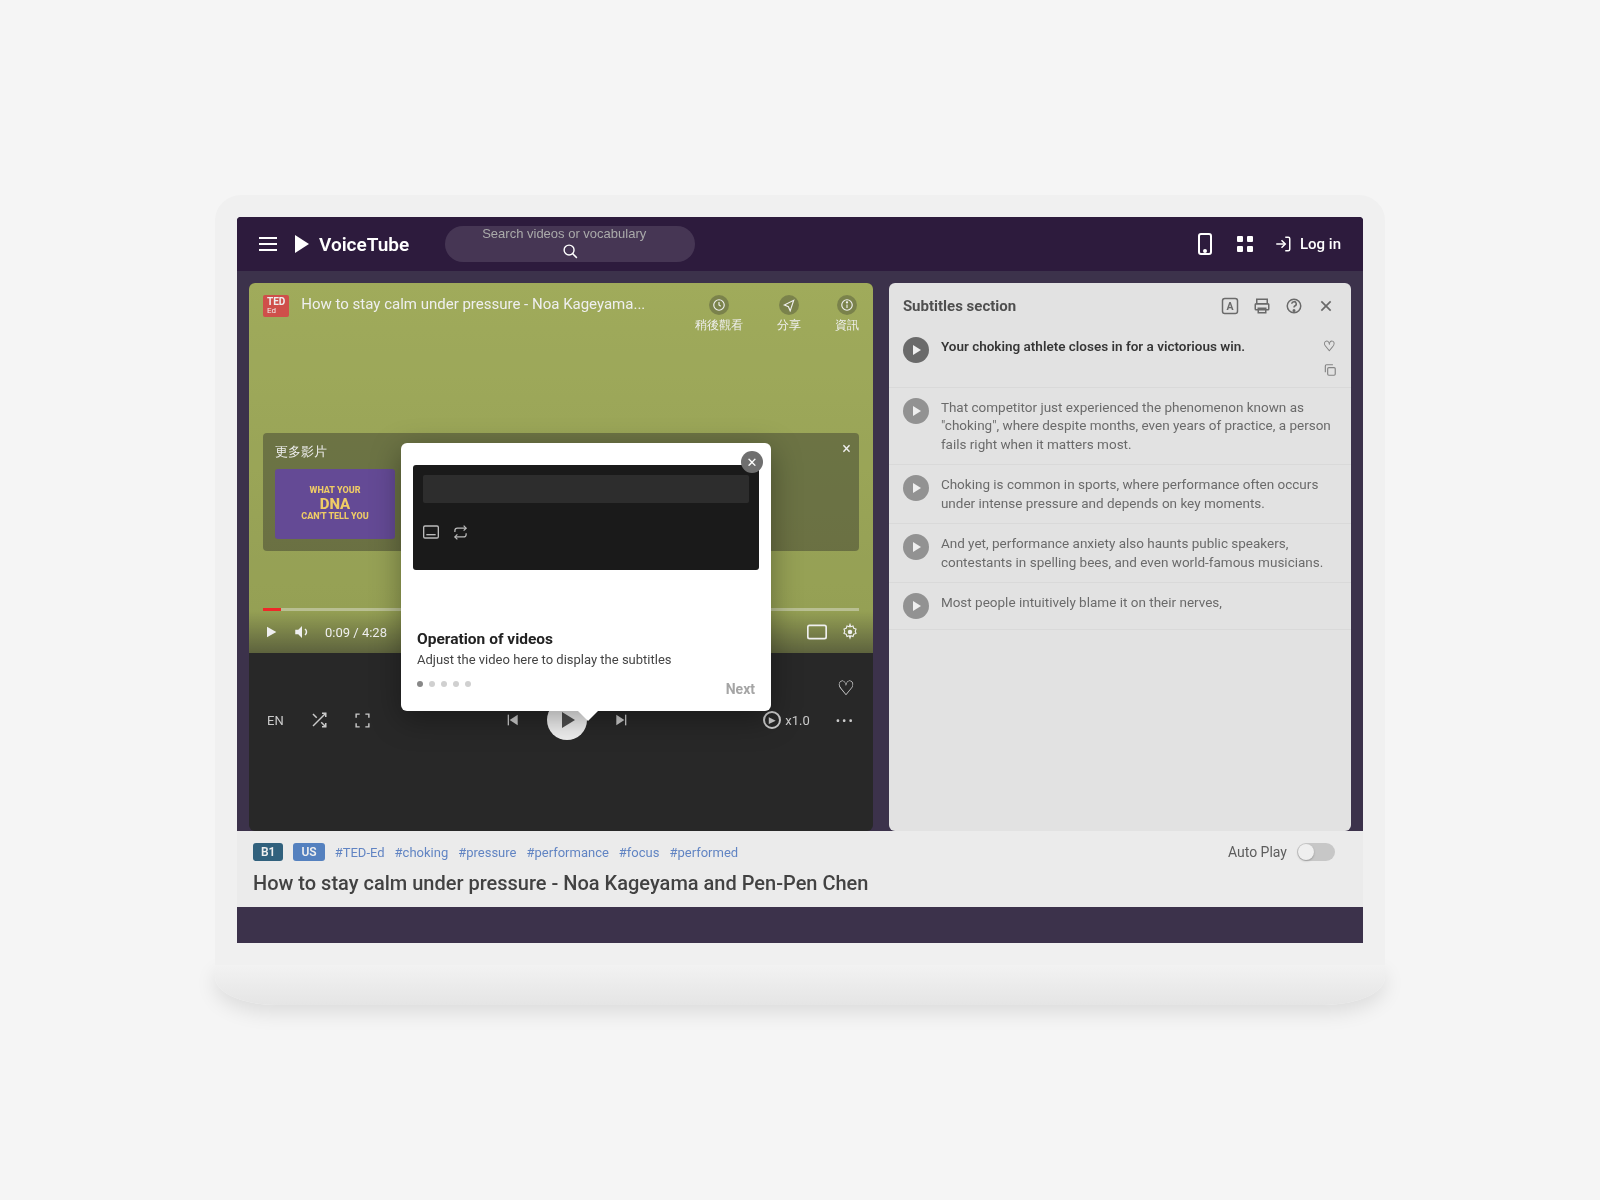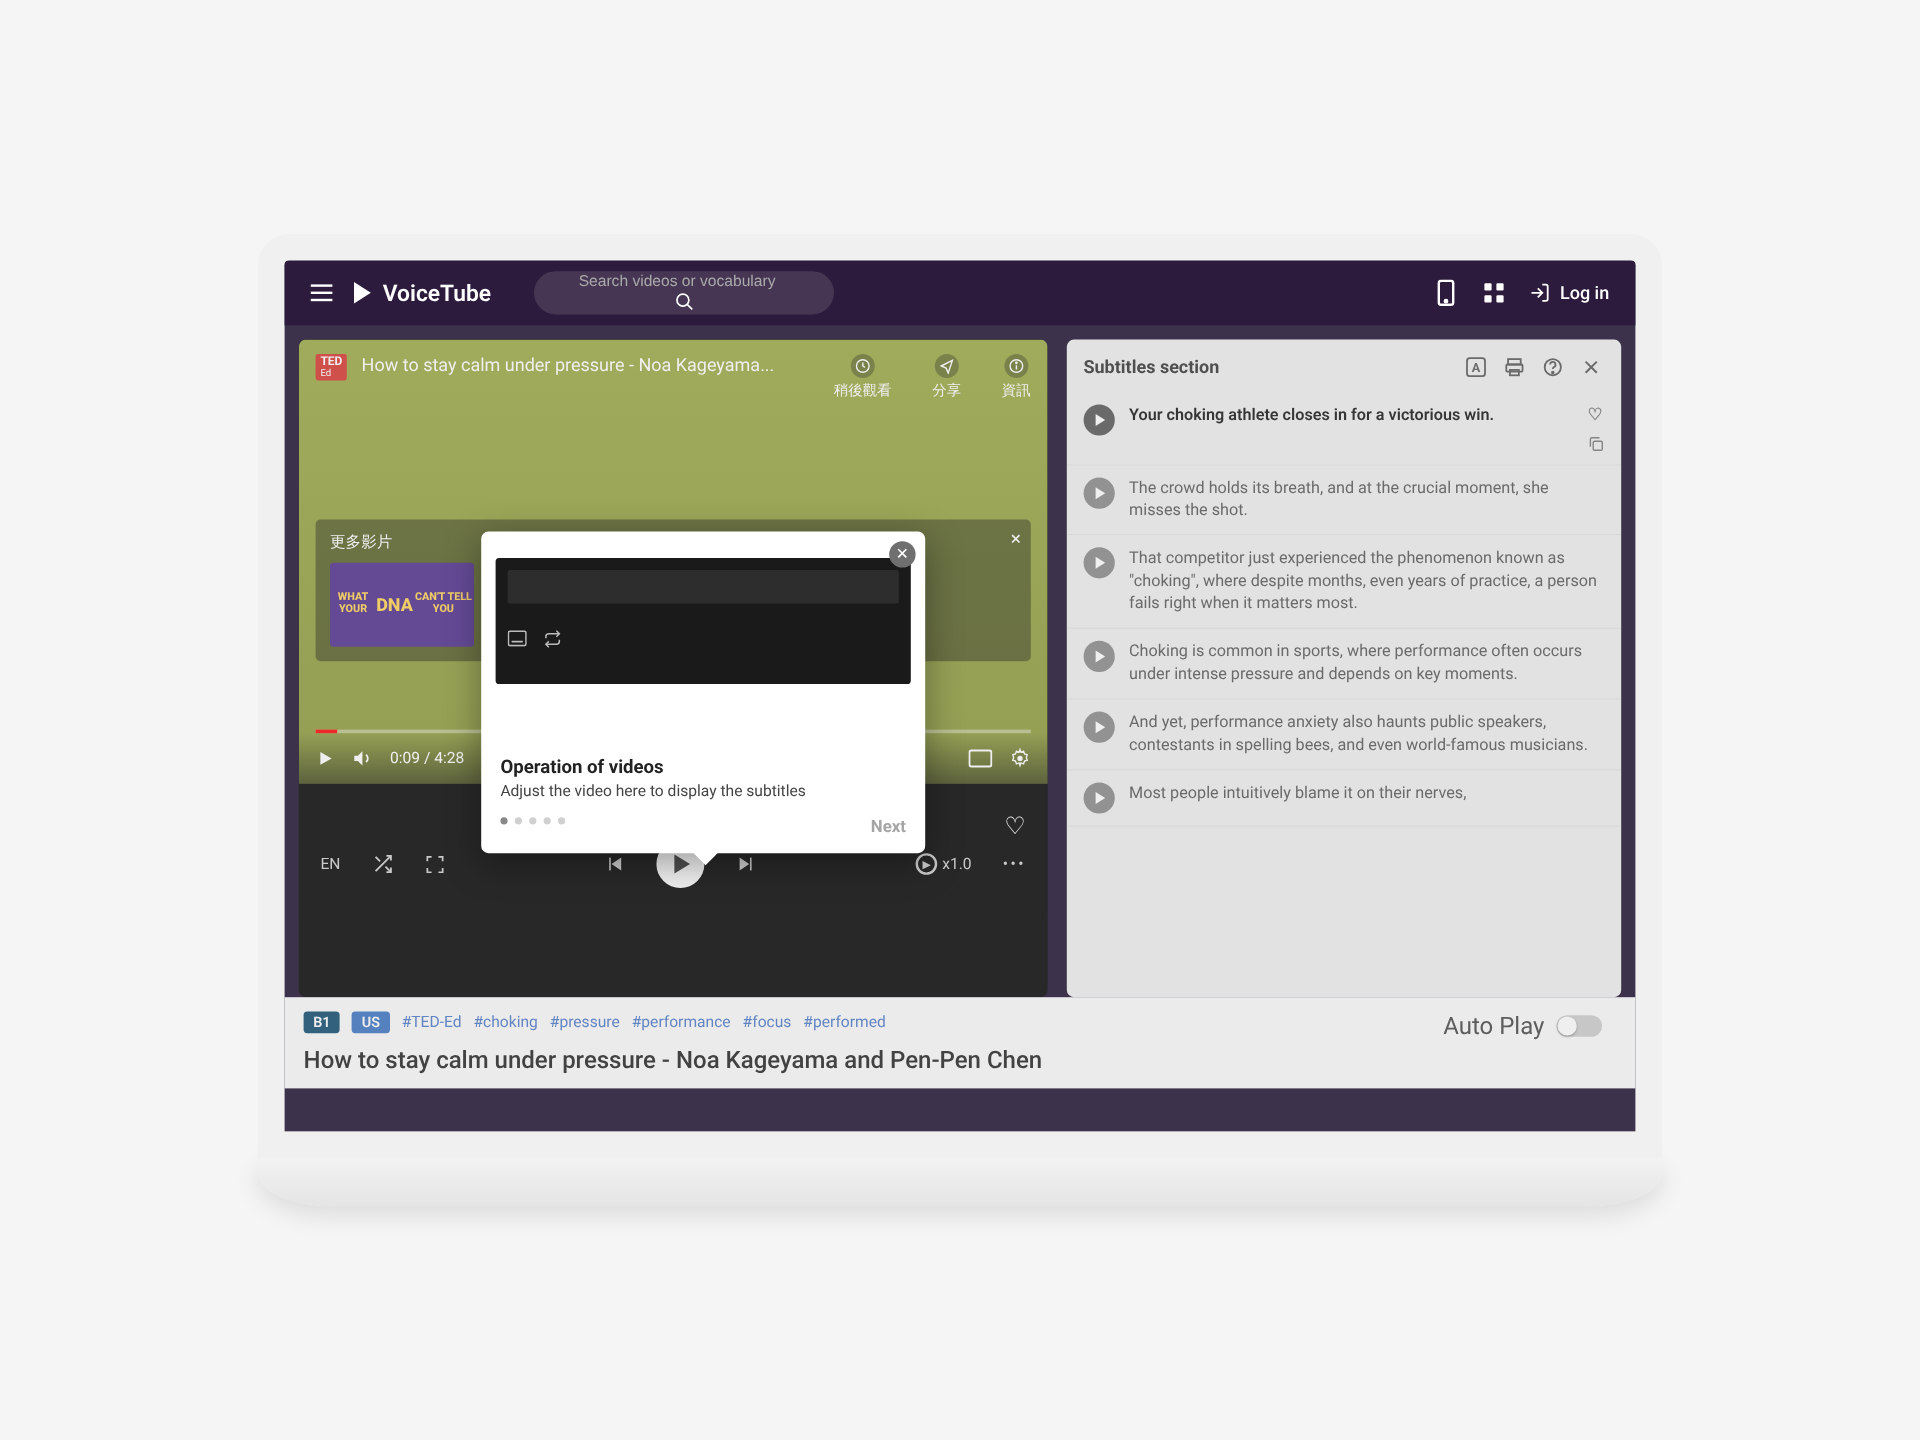--- a/index.html
+++ b/index.html
@@ -117,21 +117,21 @@
 
 .more-strip {
   position: absolute;
   left: 14px; right: 14px; top: 150px;
   background: rgba(0,0,0,.4);
   border-radius: 4px;
   padding: 10px 12px 12px;
 }
 .more-title { color: #fff; font-size: 13px; margin-bottom: 8px; }
 .thumbs { display: flex; gap: 10px; align-items: center; }
-.thumb { width: 120px; height: 70px; border-radius: 3px; background: #4d2c8c; display: flex; flex-direction: row; align-items: center; justify-content: flex-end; font-size: 9px; font-weight: 800; color: #ffd24f; text-align: center; line-height: 1.1; }
+.thumb { width: 120px; height: 70px; border-radius: 3px; background: #4d2c8c; display: flex; flex-direction: column; align-items: center; justify-content: center; font-size: 9px; font-weight: 800; color: #ffd24f; text-align: center; line-height: 1.1; }
 .thumb.blue { background: #a5d9e8; color: #1b3d66; }
 .thumb.alt { background: #efe7d6; color: #333; }
 .thumb-nav { color: #fff; width: 24px; text-align: center; font-size: 16px; }
 .strip-close { position: absolute; right: 8px; top: 6px; color: #fff; font-size: 16px; }
 
 
 .yt-bar {
   position: absolute; bottom: 0; left: 0; right: 0;
   height: 42px; display: flex; align-items: center; padding: 0 14px; gap: 14px;
   background: linear-gradient(transparent, rgba(0,0,0,.5));
@@ -187,21 +187,21 @@
   background: #fafafa;
   padding: 12px 16px;
   color: #333;
 }
 .tags { display: flex; gap: 10px; align-items: center; font-size: 13px; margin-bottom: 10px; }
 .pill { padding: 2px 8px; border-radius: 3px; font-weight: 600; font-size: 12px; color: #fff; }
 .pill.b1 { background: #0c4a6e; }
 .pill.us { background: #3a72c2; }
 .tag { color: #4a77c7; }
 .page-title { font-size: 20px; font-weight: 500; color: #222; }
-.autoplay { position: absolute; right: 28px; top: 0; padding-top: 12px; display: flex; align-items: center; gap: 10px; font-size: 20px; color: #444; }
+.autoplay { position: absolute; right: 28px; top: 0; padding-top: 12px; display: flex; align-items: center; gap: 10px; font-size: 14px; color: #444; }
 .toggle { width: 38px; height: 18px; background: #ccc; border-radius: 10px; position: relative; }
 .toggle::after { content: ""; position: absolute; width: 16px; height: 16px; background: #fff; border-radius: 50%; top: 1px; left: 1px; box-shadow: 0 1px 2px rgba(0,0,0,.3); }
 
 
 .popover {
   position: absolute;
   left: 152px; top: 160px;
   width: 370px;
   background: #fff;
   border-radius: 6px;
@@ -496,24 +496,20 @@
                 <span>
                   <svg width="14" height="14" viewBox="0 0 24 24" fill="none" stroke="#777" stroke-width="2">
                       <rect x="8" y="8" width="13" height="13" rx="2"></rect>
                       <path d="M4 16V5a2 2 0 0 1 2-2h11"></path>
                     </svg>
                 </span>
               </div>
             </div>
             <div class="sub-item">
               <div class="sub-play"></div>
-              <div style="flex:1">The crowd holds its breath, and at the crucial moment, she misses the shot.</div>
-            </div>
-            <div class="sub-item">
-              <div class="sub-play"></div>
               <div style="flex:1">That competitor just experienced the phenomenon known as "choking", where despite months, even years of practice, a person fails right when it matters most.</div>
             </div>
             <div class="sub-item">
               <div class="sub-play"></div>
               <div style="flex:1">Choking is common in sports, where performance often occurs under intense pressure and depends on key moments.</div>
             </div>
             <div class="sub-item">
               <div class="sub-play"></div>
               <div style="flex:1">And yet, performance anxiety also haunts public speakers, contestants in spelling bees, and even world-famous musicians.</div>
             </div>

